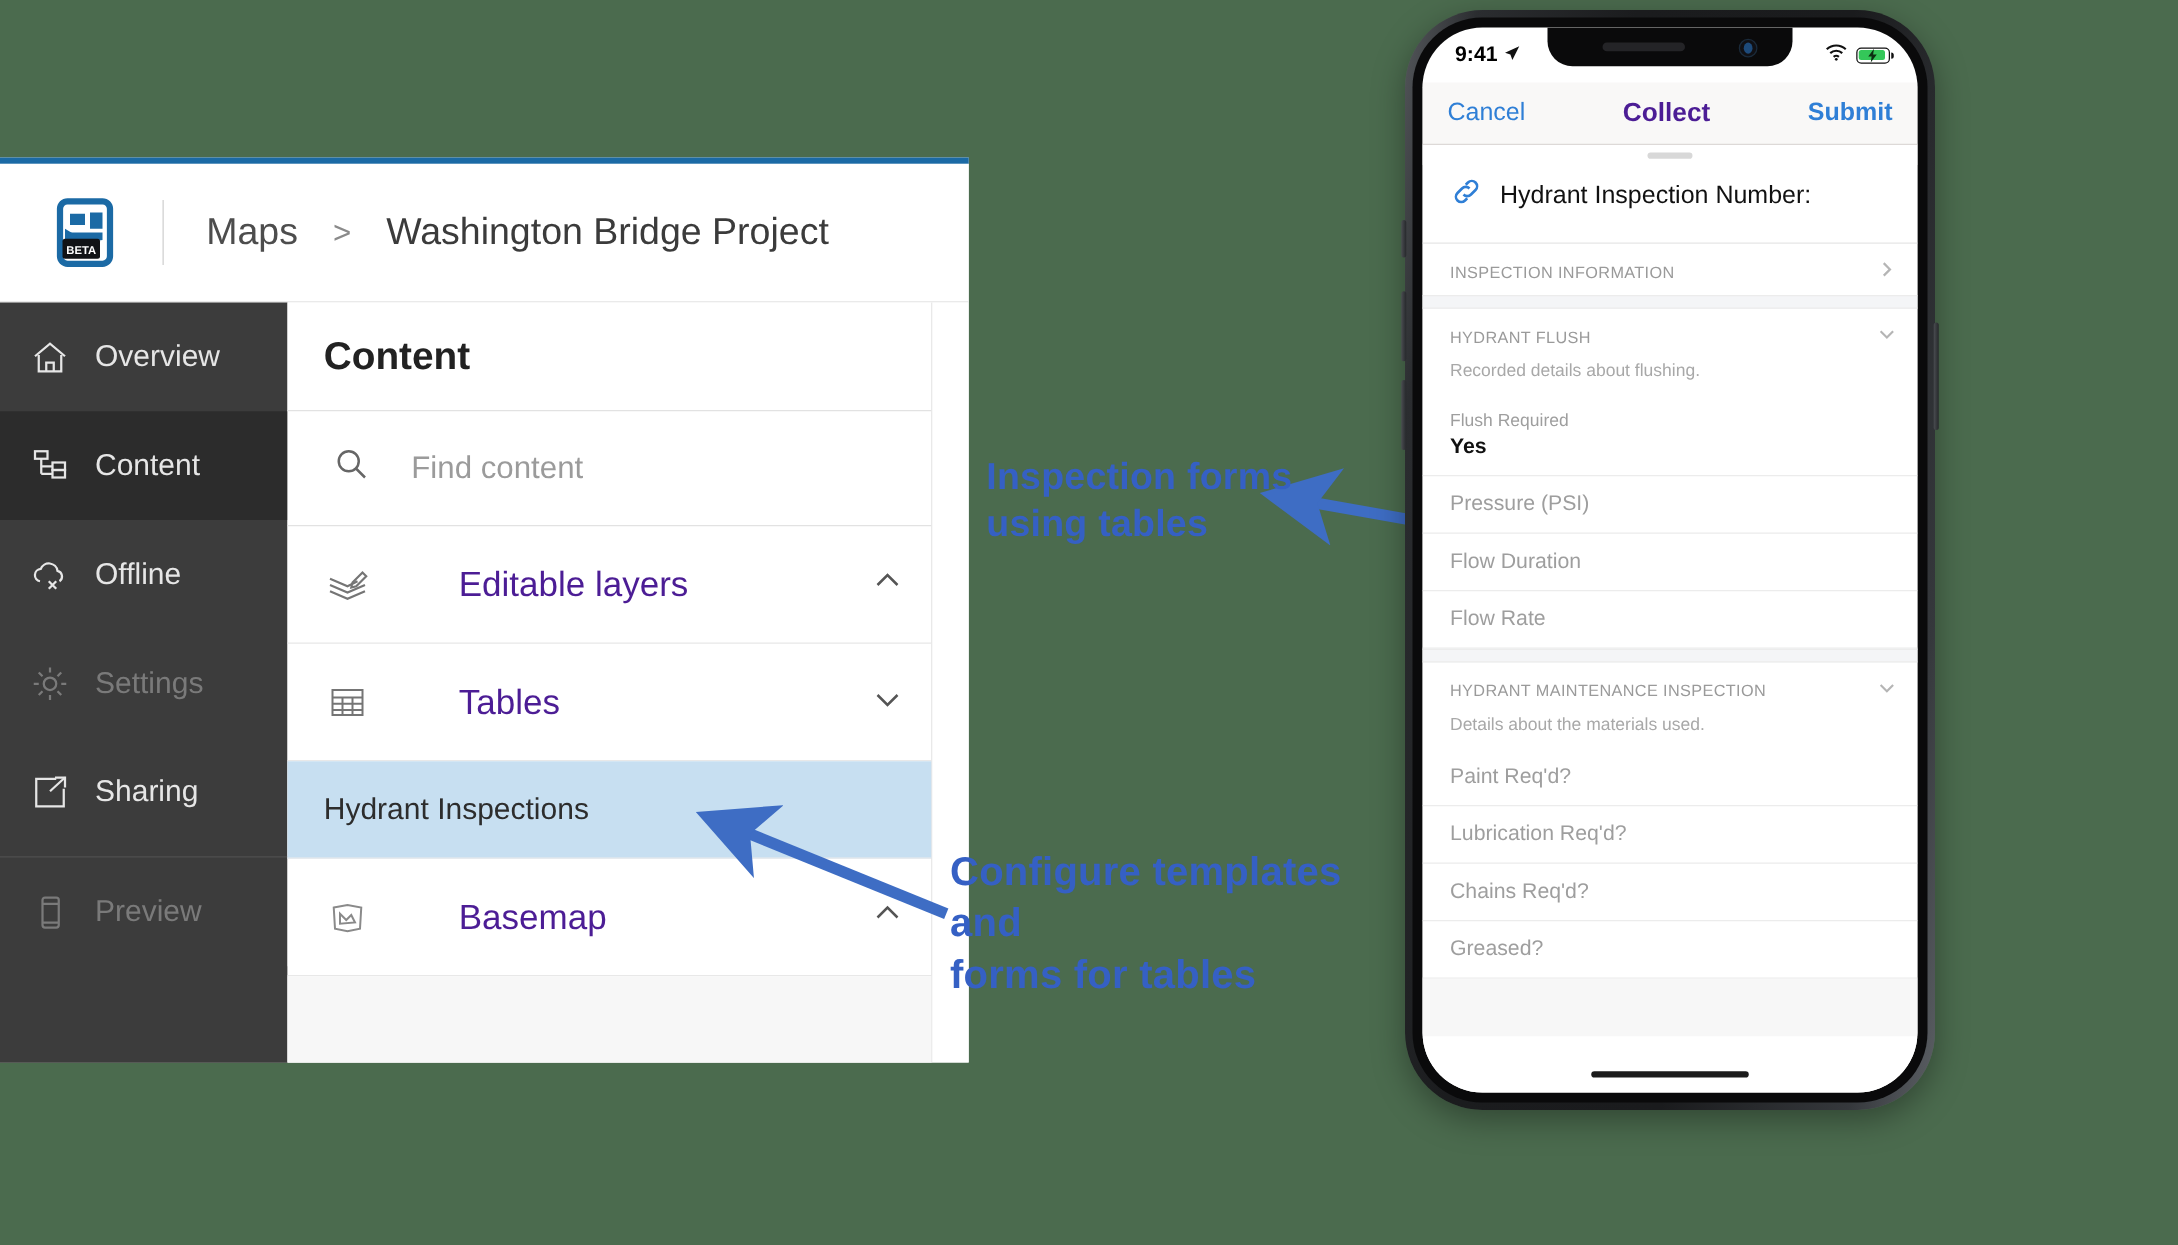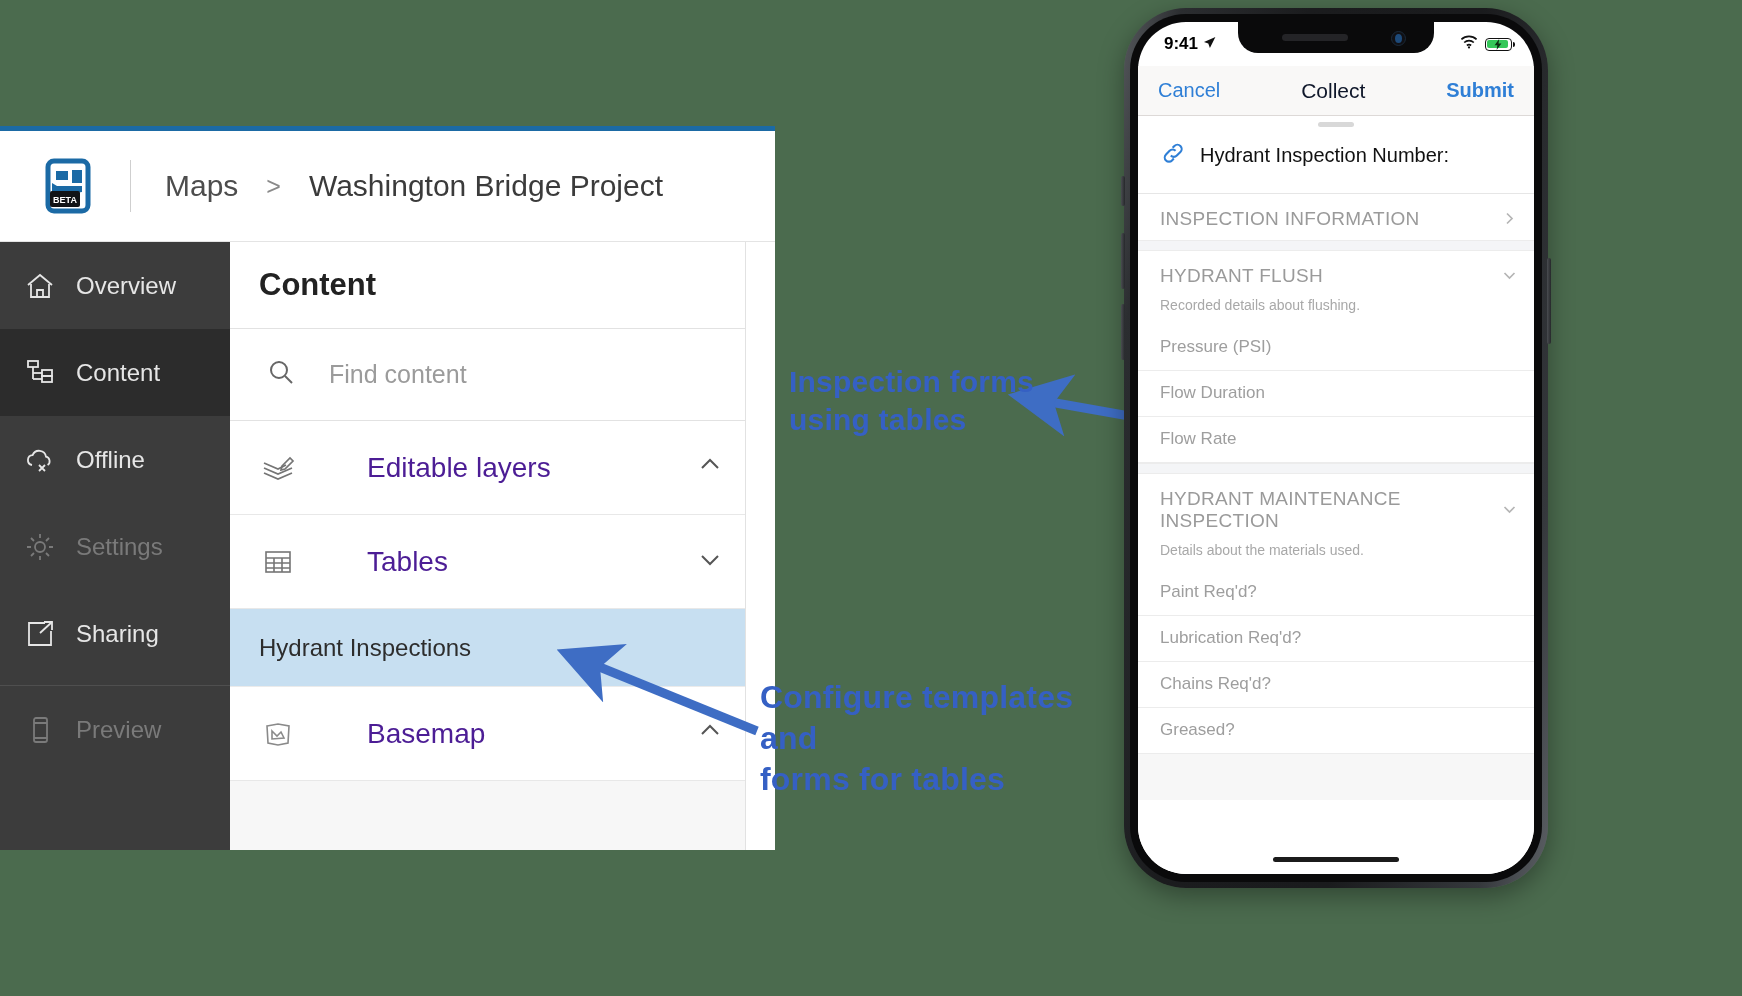--- a/index.html
+++ b/index.html
@@ -126,36 +126,36 @@
   .sb-right{margin-left:auto;display:flex;align-items:center;gap:7px;}
   .batt{position:relative;width:27px;height:13px;border:1.6px solid #111;border-radius:4px;box-sizing:border-box;}
   .batt:after{content:"";position:absolute;right:-4px;top:3.2px;width:2.2px;height:5px;background:#111;border-radius:0 2px 2px 0;}
   .batt-fill{position:absolute;left:1.2px;top:1.2px;bottom:1.2px;width:21px;border-radius:2px;background:#34c759;}
 
   .navbar{
     height:50px;display:flex;align-items:center;padding:0 20px;box-sizing:border-box;
     background:#f9f8f7;border-bottom:.5px solid #ddd9d7;
   }
   .nav-left{font-size:20px;color:#2f7fd6;flex:0 0 auto;}
-  .nav-title{flex:1 1 auto;text-align:center;font-size:21px;font-weight:normal;color:#0f172a;}
+  .nav-title{flex:1 1 auto;text-align:center;font-size:21px;font-weight:bold;color:#4c1d95;}
   .nav-right{font-size:20px;color:#2f7fd6;font-weight:bold;flex:0 0 auto;}
 
   .sheet{background:#fff;height:100%;}
   .grabber{height:16px;display:flex;align-items:center;justify-content:center;background:#fff;}
   .grabber span{width:36px;height:5px;border-radius:3px;background:#d8d8d8;}
 
   .hdr-row{
     display:flex;align-items:center;gap:13px;padding:8px 20px 22px 22px;box-sizing:border-box;
     border-bottom:.5px solid #e6e6e6;
   }
   .hdr-row .ttl{font-size:20px;font-weight:normal;color:#111;}
 
   .sect{
     display:flex;align-items:center;padding:14px 18px 10px 22px;box-sizing:border-box;
-    font-size:19px;color:#9a9a9a;letter-spacing:.3px;
+    font-size:13px;color:#9a9a9a;letter-spacing:.3px;
   }
   .sect .sname{flex:1 1 auto;}
   .sect .schev{color:#b5b5b5;font-size:15px;}
   .sect-desc{padding:0 22px 12px 22px;font-size:14px;color:#a8a8a8;}
   .sect-band{height:9px;background:#f4f5f7;border-top:.5px solid #ececec;border-bottom:.5px solid #ececec;}
 
   .field{
     padding:12px 22px 13px 22px;box-sizing:border-box;border-bottom:.5px solid #ececec;
   }
   .field .flabel{font-size:14px;color:#9e9e9e;}
@@ -430,20 +430,24 @@
         <span class="sname">HYDRANT FLUSH</span>
         <span class="schev">
           <svg width="13" height="13" viewBox="0 0 13 13" fill="none" stroke="#b5b5b5" stroke-width="1.7">
               <path d="M1.5 4 L6.5 9 L11.5 4"></path>
             </svg>
         </span>
       </div>
       <div class="sect-desc">Recorded details about flushing.</div>
 
       <div class="field">
+        <div class="flabel">Flush Required</div>
+        <div class="fvalue">Yes</div>
+      </div>
+      <div class="field">
         <div class="fempty">Pressure (PSI)</div>
       </div>
       <div class="field">
         <div class="fempty">Flow Duration</div>
       </div>
       <div class="field">
         <div class="fempty">Flow Rate</div>
       </div>
 
       <div class="sect-band"></div>

